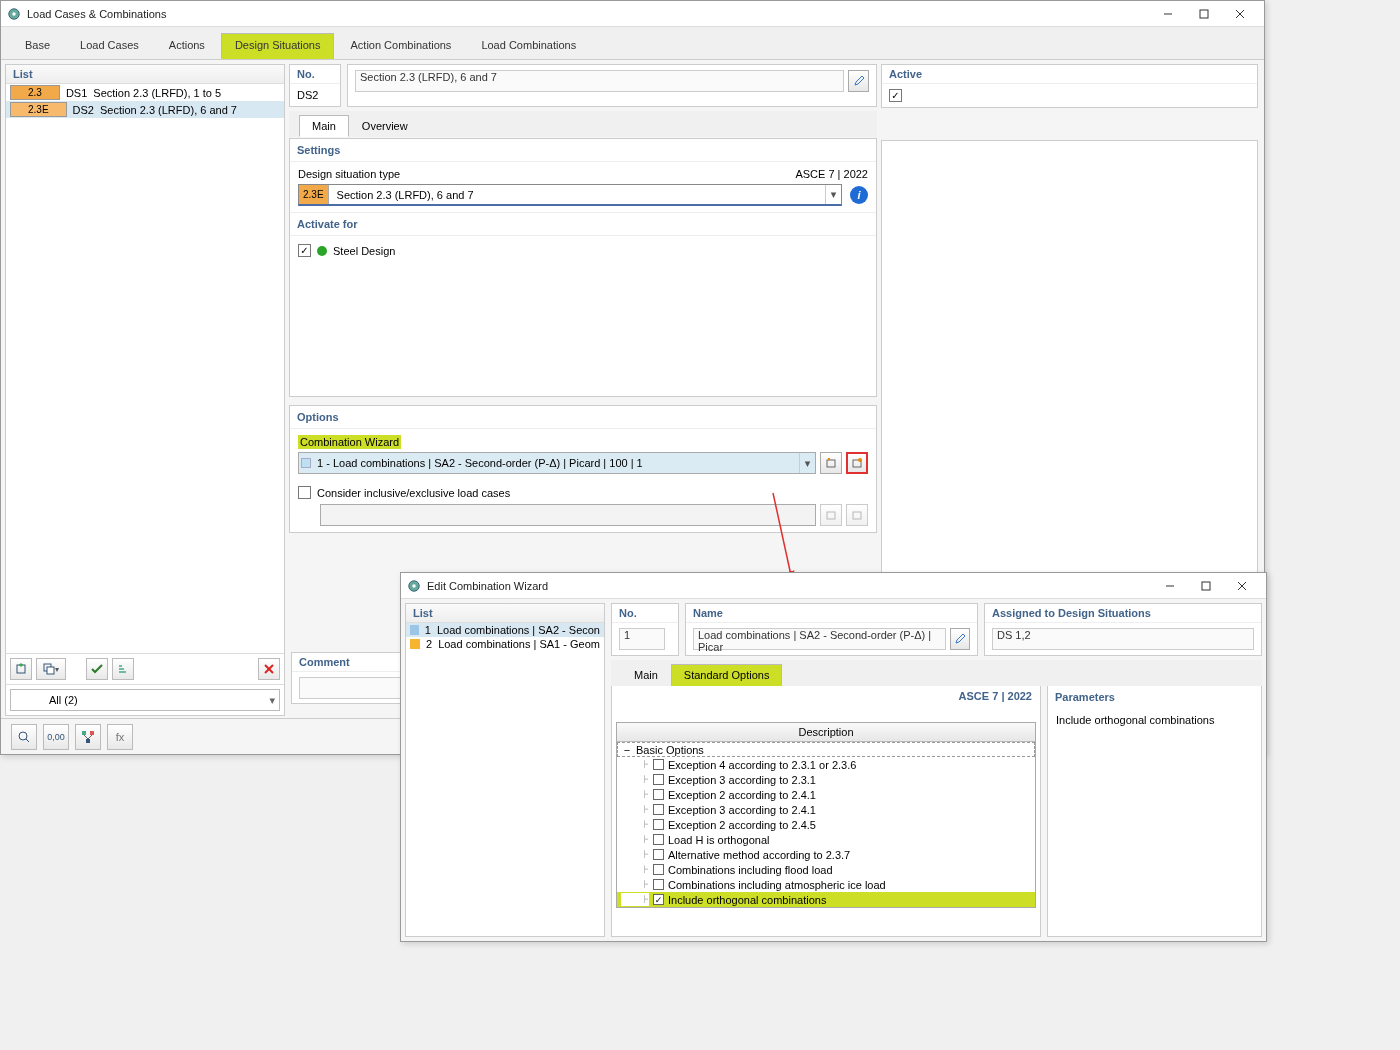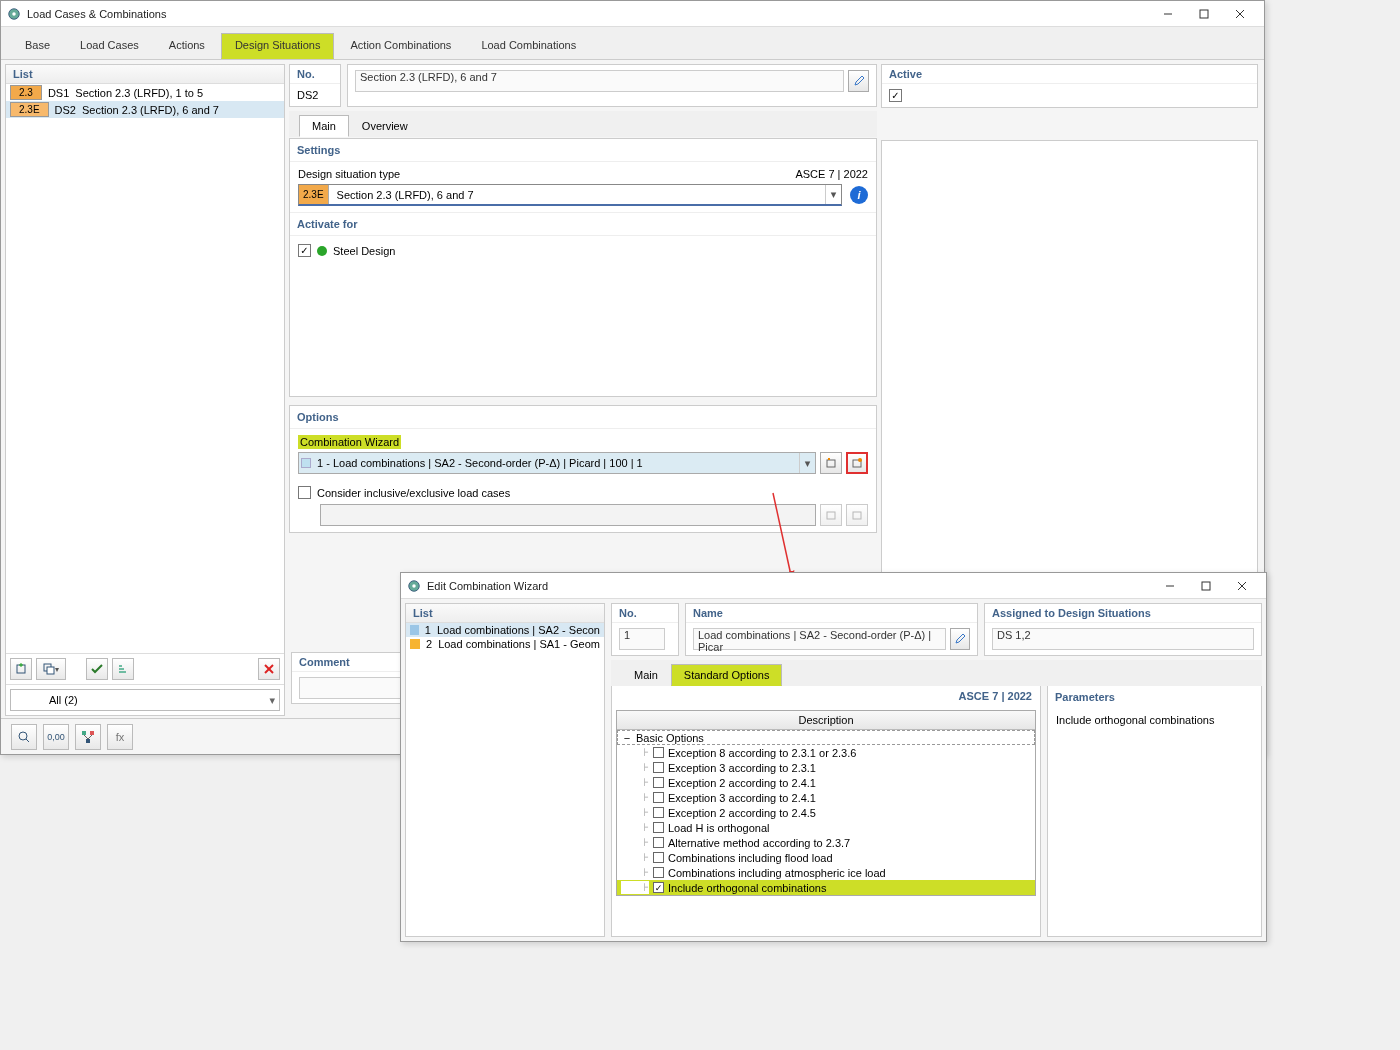--- a/index.html
+++ b/index.html
@@ -18,21 +18,21 @@
   .tabs { display: flex; background: #f0f0f0; border-bottom: 1px solid #ccc; padding-left: 10px; padding-top: 6px; height: 33px; }
   .tab { padding: 5px 13px; margin-right: 2px; cursor: pointer; border: 1px solid transparent; color: #333; }
   .tab.active { background: #cdde27; border: 1px solid #bbb; border-bottom: 1px solid #cdde27; }
   
   .body-area { display: flex; height: calc(100% - 26px - 33px - 36px); }
   
   .left-panel { width: 280px; display: flex; flex-direction: column; border: 1px solid #ccc; margin: 4px 2px 2px 4px; background: #fff; }
   .panel-header { background: linear-gradient(#fafafa,#eee); color: #42638a; font-weight: bold; padding: 3px 7px; border-bottom: 1px solid #ddd; }
   .list-row { display: flex; align-items: center; padding: 1px 4px; gap: 6px; }
   .list-row.selected { background: #d8e8f3; }
-  .badge { display: inline-block; min-width: 26px; font-size: 10px; padding: 1px 8px; border: 1px solid #999; }
+  .badge { display: inline-block; min-width: 26px; font-size: 10px; padding: 1px 17px; border: 1px solid #999; }
   .badge.orange { background: #f2a94a; }
   .badge.orange2 { background: #f7b96c; }
   .list-toolbar { display: flex; gap: 4px; padding: 4px; border-top: 1px solid #ddd; align-items: center; }
   
   .tb-btn { width: 22px; height: 22px; border: 1px solid #bbb; background: linear-gradient(#fff,#e8e8e8); display: flex; align-items: center; justify-content: center; }
   .combo { display: flex; height: 22px; border: 1px solid #bbb; background: #fff; flex: 1; align-items: center; padding: 0 4px; }
   .combo .arrow { margin-left: auto; color: #666; }
   
   .center-panel { flex: 1; display: flex; flex-direction: column; gap: 2px; padding: 4px 2px; }
   .right-panel-narrow { width: 385px; padding: 4px 6px 4px 2px; display: flex; flex-direction: column; gap: 2px; }
@@ -406,30 +406,30 @@
       </div>
 
       <div class="sub-tabs" style="margin-top:4px;">
         <div class="sub-tab">Main</div>
         <div class="sub-tab active-yellow">Standard Options</div>
       </div>
 
       <div style="display:flex; gap:6px; flex:1;">
         <div class="box" style="flex:1; border-top:none;">
           <div style="text-align:right; padding:4px 8px; color:#42638a; font-weight:bold;">ASCE 7 | 2022</div>
-          <div class="w2-grid" style="margin:4px 4px;">
+          <div class="w2-grid" style="margin:16px 4px;">
             <div class="w2-grid-head">Description</div>
             <div class="w2-tree-row root">
               <span style="width:10px; text-align:center;">−</span>
               <span>Basic Options</span>
             </div>
             <div class="w2-tree-row">
                 <span class="indent">⊦</span>
                 <span class="tree-chk"></span>
-                <span>Exception 8 according to 2.3.1 or 2.3.6</span>
+                <span>Exception 4 according to 2.3.1 or 2.3.6</span>
               </div>
             <div class="w2-tree-row">
                 <span class="indent">⊦</span>
                 <span class="tree-chk"></span>
                 <span>Exception 3 according to 2.3.1</span>
               </div>
             <div class="w2-tree-row">
                 <span class="indent">⊦</span>
                 <span class="tree-chk"></span>
                 <span>Exception 2 according to 2.4.1</span>

